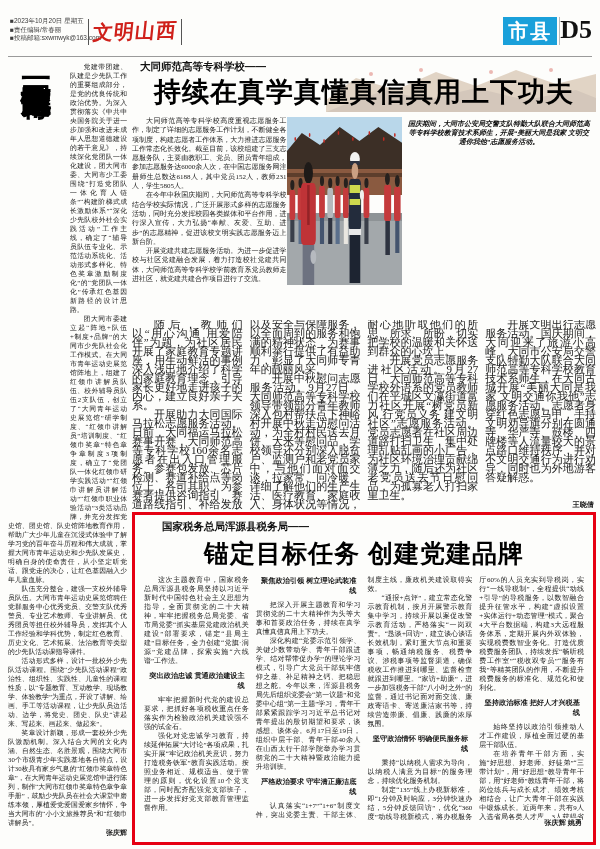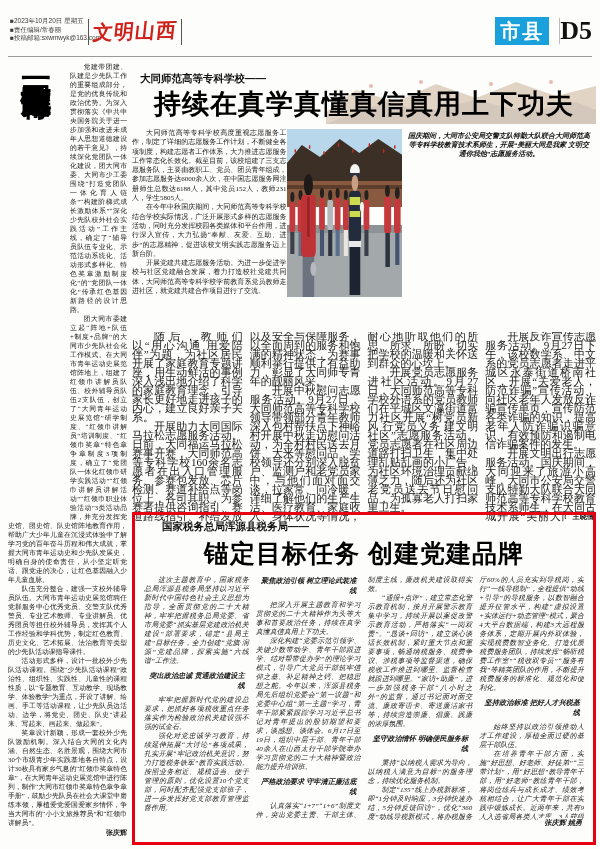--- a/index.html
+++ b/index.html
@@ -8,41 +8,41 @@
 
   
   .hdr{position:absolute;left:8px;top:0;width:584px;height:56px;border-bottom:1px solid #9a9a9a;}
   .hdr-meta{position:absolute;left:2px;top:17px;font-family:"Liberation Sans",sans-serif;
             font-size:6.5px;line-height:8.5px;color:#3c3c3c;}
   .masthead{position:absolute;left:80px;top:18px;display:flex;align-items:center;gap:4px;}
   .masthead .bar{width:1px;height:26px;background:#555;}
   .masthead .logo-text{color:#cf201a;font-weight:bold;font-size:20px;
             font-family:"Liberation Serif",serif;transform:skewX(-8deg) rotate(-2deg);
             letter-spacing:1px;white-space:nowrap;}
-  .hdr-right{position:absolute;right:0;top:17px;display:flex;align-items:center;gap:10px;}
+  .hdr-right{position:absolute;right:0;top:17px;display:flex;gap:2px;}
   .badge{background:#1aa0da;color:#fff;font-family:"Liberation Sans",sans-serif;
          font-weight:bold;font-size:20px;line-height:1;padding:4px 5px;letter-spacing:2px;}
   .pageno{font-family:"Liberation Serif",serif;font-weight:bold;font-size:26px;color:#111;
           border-left:1px solid #bbb;line-height:1;}
 
   
   .left-art{position:absolute;left:8px;top:62px;width:119px;height:783px;overflow:hidden;}
   .v-headline{float:left;width:57px;height:456px;margin-right:5px;
       writing-mode:vertical-rl;text-orientation:upright;
       font-family:"Liberation Sans",sans-serif;font-weight:bold;font-size:30px;
       line-height:57px;color:#000;letter-spacing:0;}
   .small-body{font-size:6.8px;line-height:9px;text-align:justify;}
   .small-body .blk-p{text-indent:2em;margin:0;}
   .blk-by{font-weight:bold;text-align:right;margin-top:2px;font-size:7px;}
 
   
   .right-region{position:absolute;left:132px;top:60px;width:464px;height:787px;}
 
   
-  .top-art{position:absolute;left:0;top:0;width:464px;height:448px;margin-top:12px;}
+  .top-art{position:absolute;left:0;top:0;width:464px;height:448px;}
   .hl-zone{position:relative;height:52px;}
   .roofs-bg{position:absolute;right:0;top:0;opacity:.35;}
   .kicker{position:relative;font-family:"Liberation Sans",sans-serif;font-size:10.5px;
           font-weight:bold;color:#111;margin-left:8px;}
   .top-headline{position:relative;font-family:"Liberation Sans",sans-serif;font-weight:bold;
           font-size:27px;line-height:1.2;text-align:center;margin:2px 0 0 0;color:#000;
           letter-spacing:1px;}
   .top-upper{display:flex;height:198px;margin-top:5px;}
   .lead-col{width:178px;overflow:hidden;font-size:7px;line-height:9.3px;text-align:justify;}
   .lead-col .blk-p{text-indent:2em;margin:0;}
@@ -57,21 +57,21 @@
   .byline-abs{position:absolute;right:2px;bottom:0;background:#fdfdfb;font-weight:bold;
          font-size:7.2px;padding-left:6px;}
 
   
   .bottom-art{position:absolute;left:0;top:452px;width:464px;height:333px;
       border:3px solid #e60012;box-sizing:border-box;padding:5px 9px 4px 9px;}
   .b-kicker{font-family:"Liberation Sans",sans-serif;font-size:10.5px;font-weight:bold;
       color:#111;margin-left:18px;}
   .b-headline{font-family:"Liberation Sans",sans-serif;font-weight:bold;font-size:25px;
       text-align:center;margin:3px 0 6px 0;color:#000;letter-spacing:1px;}
-  .b-cols-wrap{position:relative;height:252px;font-style:italic;}
+  .b-cols-wrap{position:relative;height:252px;}
   .b-cols{columns:4;column-gap:7px;column-fill:auto;height:252px;overflow:hidden;
       font-size:7px;line-height:9px;text-align:justify;}
   .b-cols .blk-p{text-indent:2em;margin:0;}
   .b-cols .blk-h{font-family:"Liberation Sans",sans-serif;font-weight:bold;text-align:right;
       margin:5px 4px;font-size:7.2px;line-height:10px;break-inside:avoid;}
 </style>
 </head>
 <body>
 
 <div class="page">
@@ -217,21 +217,20 @@
           <figcaption class="photo-cap">国庆期间，大同市公安局交警支队特勤大队联合大同师范高等专科学校教育技术系师生，开展“美丽大同是我家 文明交通你我他”志愿服务活动。</figcaption>
         </figure>
       </div>
 
       <div class="cols-wrap">
         <div class="cols4">
             <div class="blk-p">随后，教师们以“用心沟通 用爱陪伴”为题，为社区居民开展了家庭教育专题讲座，用生动鲜活的事例深入浅出地介绍了科学的家庭教育理念，引导家长更好地走进孩子的内心，建立良好亲子关系。</div>
             <div class="blk-p">开展助力大同国际马拉松志愿服务活动。日前，大同福运马拉松赛事开赛，大同师范高等专科学校160余名志愿者在出入口管理服务、参赛包发放、芯片检测、赛道补给点等岗位上，各司其职，为参赛者提供咨询指引、赛道路线指引、补给发放以及安全与保障服务，以全面周到的服务和饱满的精神状态，为赛事顺利举行提供了有益助力，彰显了大同师专青年的靓丽风采。</div>
             <div class="blk-p">开展中秋慰问志愿服务活动。9月27日，大同师范高等专科学校领导带领部分青年教师深入包村帮扶点下神峪村开展中秋走访慰问活动，为全村村民送去月饼、大米等慰问品，学校领导还分别深入脱贫户、监测户和老党员家中，与他们面对面交谈，拉家常、问冷暖，详细了解他们的生产生活、医疗教育、家庭收入、身体状况等情况，耐心地听取他们的所思、所求、所盼，切实把学校的温暖和关怀送到群众的心坎上。</div>
             <div class="blk-p">开展党员志愿服务进社区活动。9月27日，大同师范高等专科学校外语系的党员教师们在平城区文瀛街道富力社区开展“树党员新风 行党员义务 建文明社区”志愿服务活动。党员志愿者在社区周边道路打扫卫生，集中处理乱贴乱画的小广告，为社区环境治理贡献绵薄之力，随后还为社区老党员送去节日慰问品，为孤寡老人打扫家里卫生。</div>
-            <div class="blk-p">开展反诈宣传志愿服务活动。9月27日下午，该校数学系、中文系的党员志愿者走进平城区永泰街道桥南社区，开展“关爱老人，防范诈骗”宣传活动，向社区老年人发放反诈骗宣传单页，宣传防范各类诈骗的知识，提高老年人防诈骗识骗意识，有效预防和遏制电信诈骗案件的发生。</div>
             <div class="blk-p">开展文明出行志愿服务活动。国庆期间，大同迎来了旅游小高峰，大同市公安局交警支队特勤大队联合大同师范高等专科学校教育技术系师生，在大同古城开展“美丽大同是我家 文明交通你我他”志愿服务活动。志愿者身穿红色志愿马甲，手持文明劝导旗分别在圆通寺、华严寺、鼓楼、四牌楼等人流量较大的景点路口维持秩序，并对不文明交通行为进行劝导，同时也为外地游客答疑解惑。</div>
           </div>
         <span class="byline-abs">王晓倩</span>
       </div>
     </section>
 
     <section class="bottom-art">
       <div class="b-kicker">国家税务总局浑源县税务局——</div>
       <h2 class="b-headline">锚定目标任务 创建党建品牌</h2>
       <div class="b-cols-wrap">

